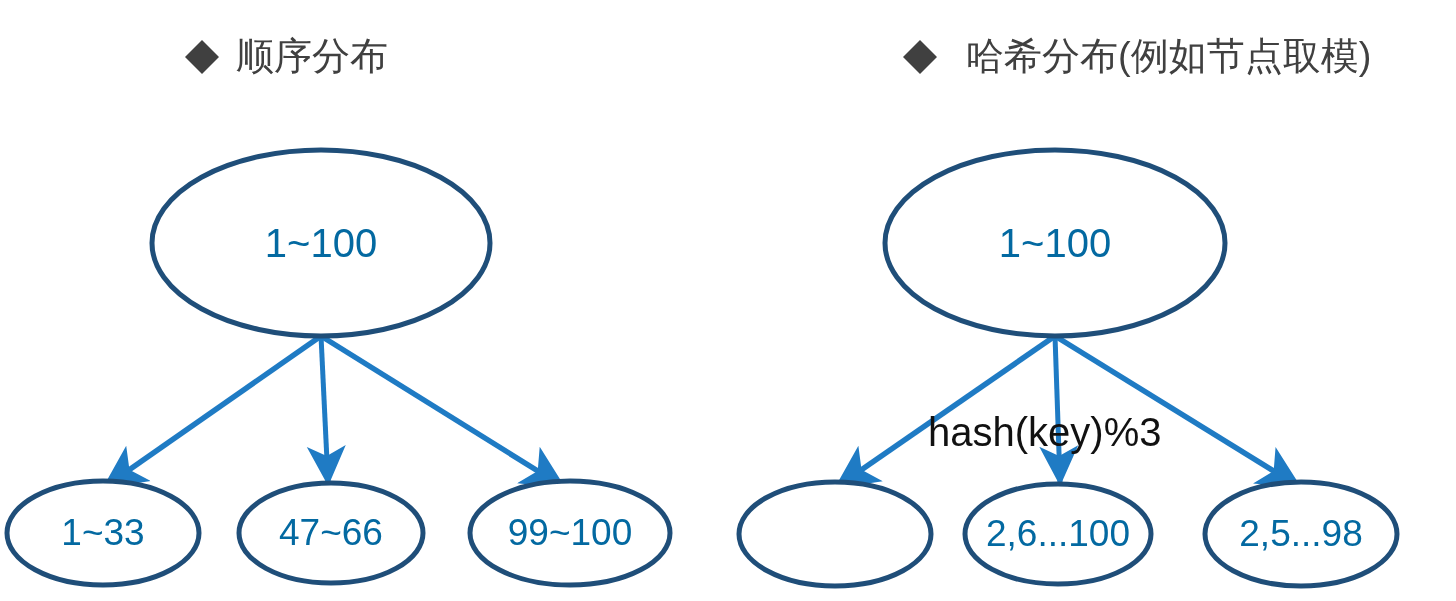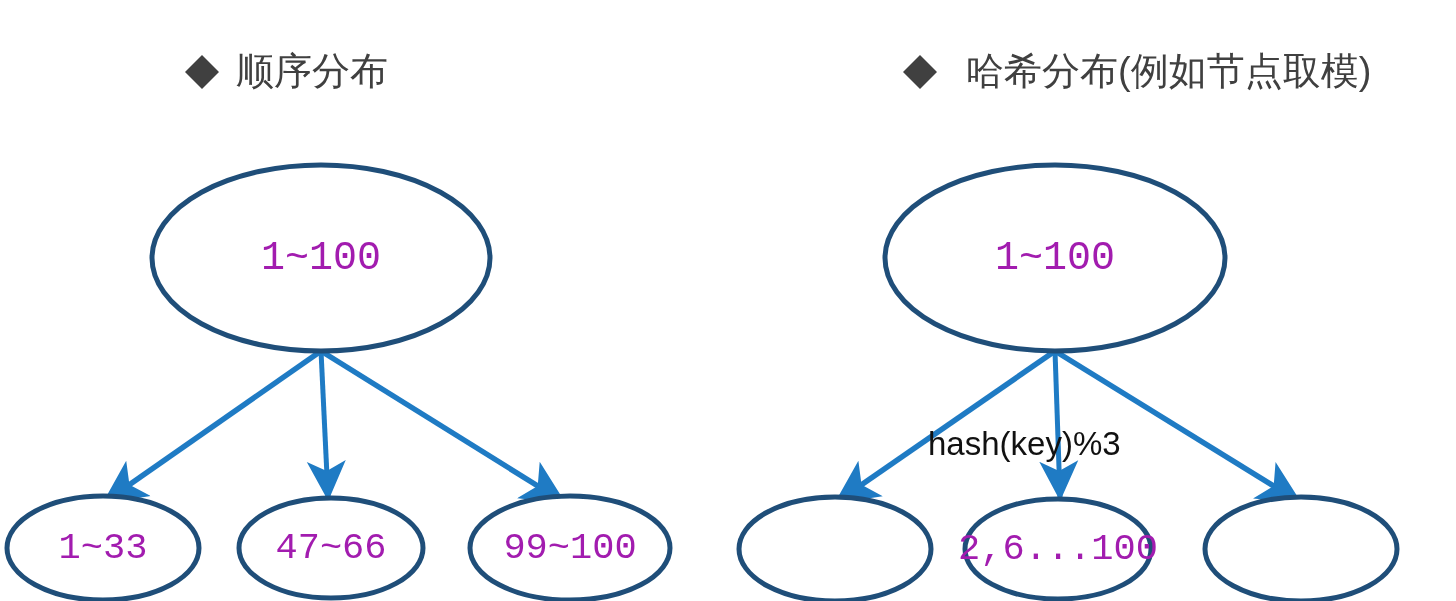--- a/index.html
+++ b/index.html
@@ -11,21 +11,20 @@
     width: 1456px;
     height: 601px;
     font-family: "Liberation Sans", sans-serif;
     overflow: hidden;
   }
   #stage {
     position: relative;
     width: 1456px;
     height: 466px;
     background: #ffffff;
-    margin-top: 15px;
   }
   .panel {
     position: absolute;
     top: 0;
     width: 728px;
     height: 601px;
   }
   .panel-left  { left: 0; }
   .panel-right { left: 728px; }
 
@@ -61,36 +60,36 @@
     top: 0;
     width: 728px;
     height: 601px;
   }
 
   .node-label {
     position: absolute;
     display: flex;
     align-items: center;
     justify-content: center;
-    color: #a21caf;
-    font-family: Liberation Mono, monospace;
+    color: #0369a1;
+    font-family: Liberation Sans, sans-serif;
     white-space: nowrap;
     pointer-events: none;
   }
   .root-label {
     font-size: 40px;
   }
   .leaf-label {
     font-size: 37px;
   }
   .edge-label {
     position: absolute;
     color: #111111;
     font-family: "Liberation Sans", sans-serif;
-    font-size: 33px;
+    font-size: 40px;
     white-space: nowrap;
   }
 </style>
 </head>
 <body>
 
 <div id="stage">
 
   <div class="panel panel-left">
 
@@ -147,15 +146,16 @@
       <ellipse cx="107" cy="534" rx="96" ry="52" fill="#ffffff" stroke="#1F4E79" stroke-width="5"></ellipse>
       <ellipse cx="330" cy="534" rx="93" ry="50" fill="#ffffff" stroke="#1F4E79" stroke-width="5"></ellipse>
       <ellipse cx="573" cy="534" rx="96" ry="52" fill="#ffffff" stroke="#1F4E79" stroke-width="5"></ellipse>
     </svg>
 
     <div class="node-label root-label" style="left:157px; top:213px; width:340px; height:60px;">1~100</div>
 
     <div class="edge-label" style="left:200px; top:410px;">hash(key)%3</div>
 
     <div class="node-label leaf-label" style="left:237px; top:504px; width:186px; height:60px;">2,6...100</div>
+    <div class="node-label leaf-label" style="left:477px; top:504px; width:192px; height:60px;">2,5...98</div>
   </div>
 
 </div>
 
 </body></html>

